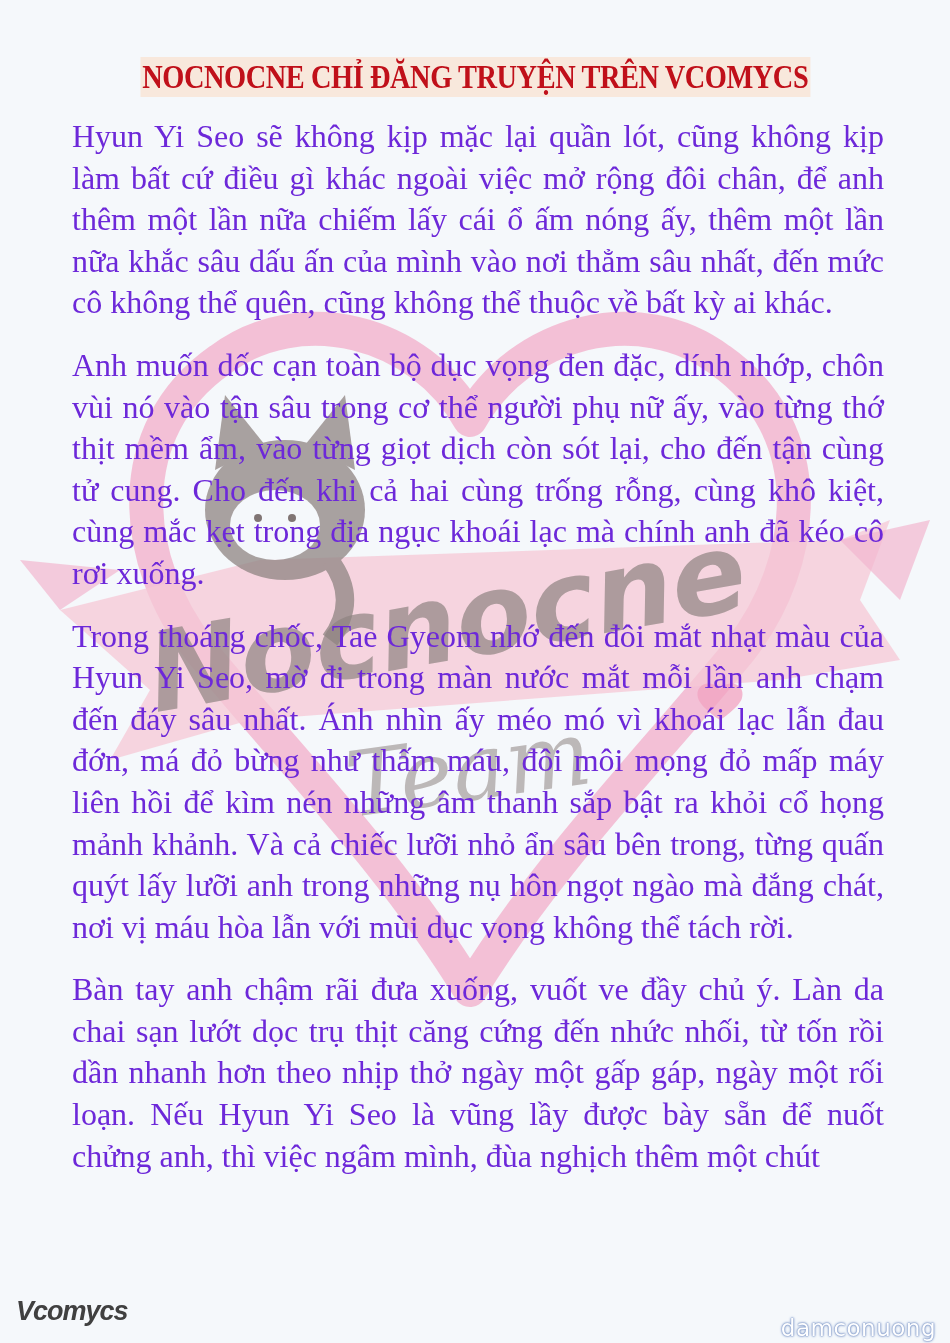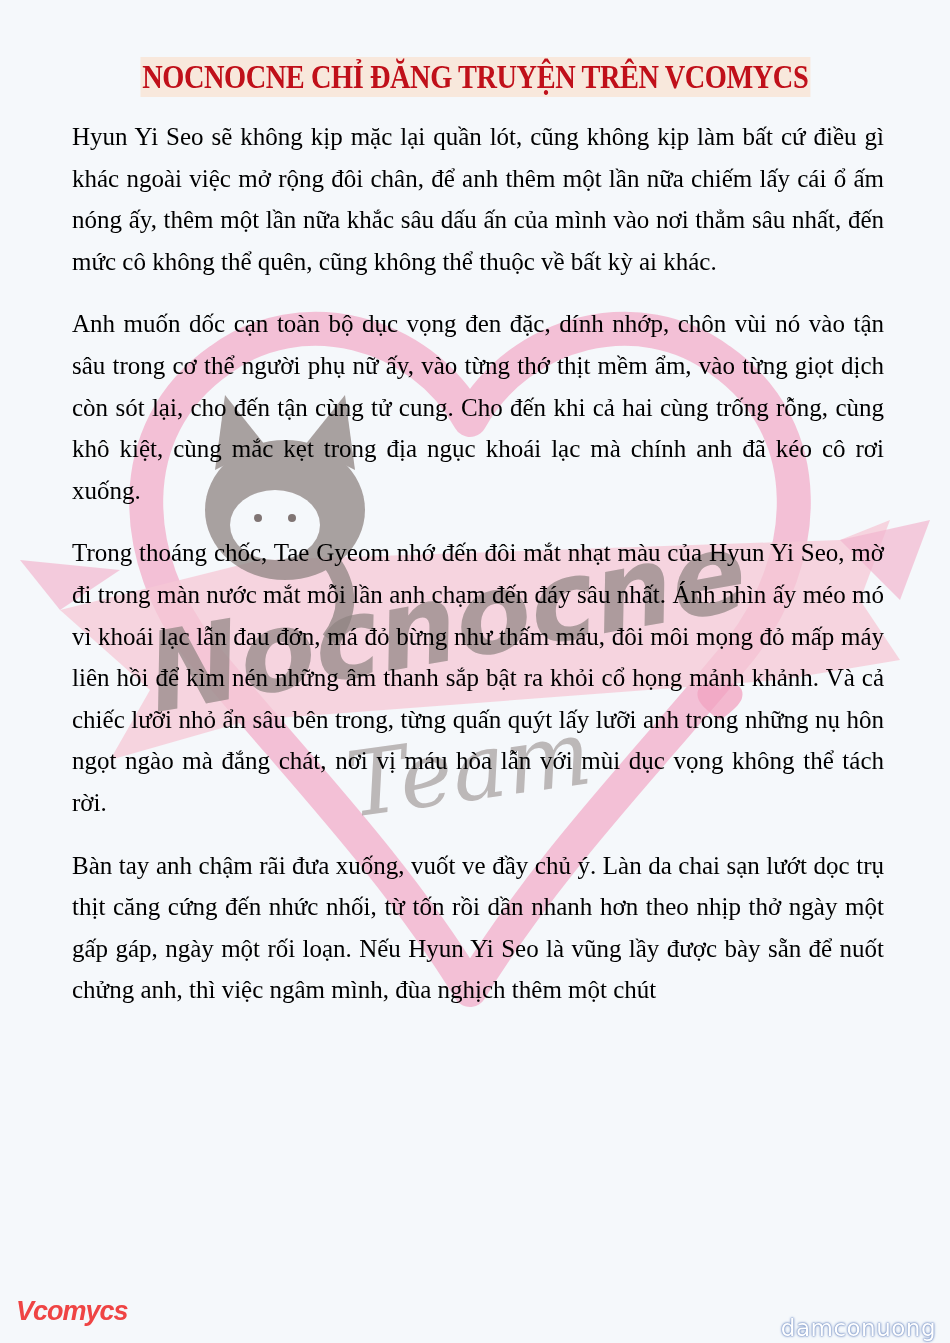--- a/index.html
+++ b/index.html
@@ -44,37 +44,37 @@
       line-height: 40px;
       padding: 0 2px;
       letter-spacing: -0.5px;
       transform: scaleX(0.86);
       transform-origin: center;
     }
     .body-text {
       position: absolute;
       left: 72px;
       width: 812px;
-      color: #000000;
-      font-size: 25px;
+      color: #6d28d9;
+      font-size: 32px;
       line-height: 41.6px;
       text-align: justify;
     }
     .para {
       margin: 0 0 21px 0;
     }
     .footer-logo {
       position: absolute;
       left: 16px;
       top: 1296px;
       font-family: "Liberation Sans", "DejaVu Sans", sans-serif;
       font-style: italic;
       font-weight: bold;
       font-size: 27px;
-      color: #ef4444;
+      color: #404040;
       letter-spacing: -1px;
     }
     .footer-credit {
       position: absolute;
       right: 14px;
       top: 1315px;
       font-family: "DejaVu Sans", sans-serif;
       font-size: 23px;
       color: #ffffff;
       letter-spacing: 0.5px;

